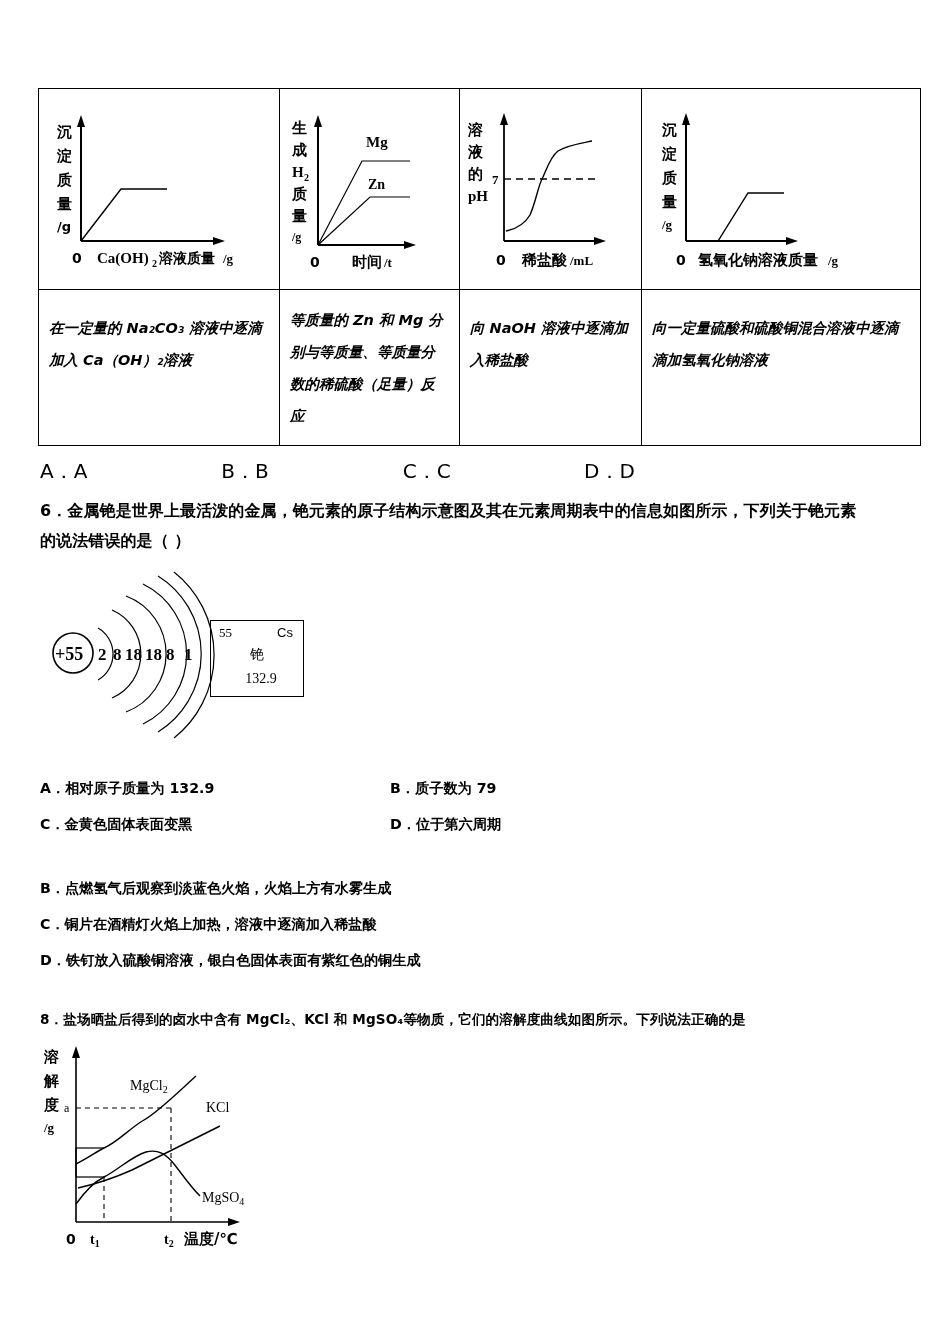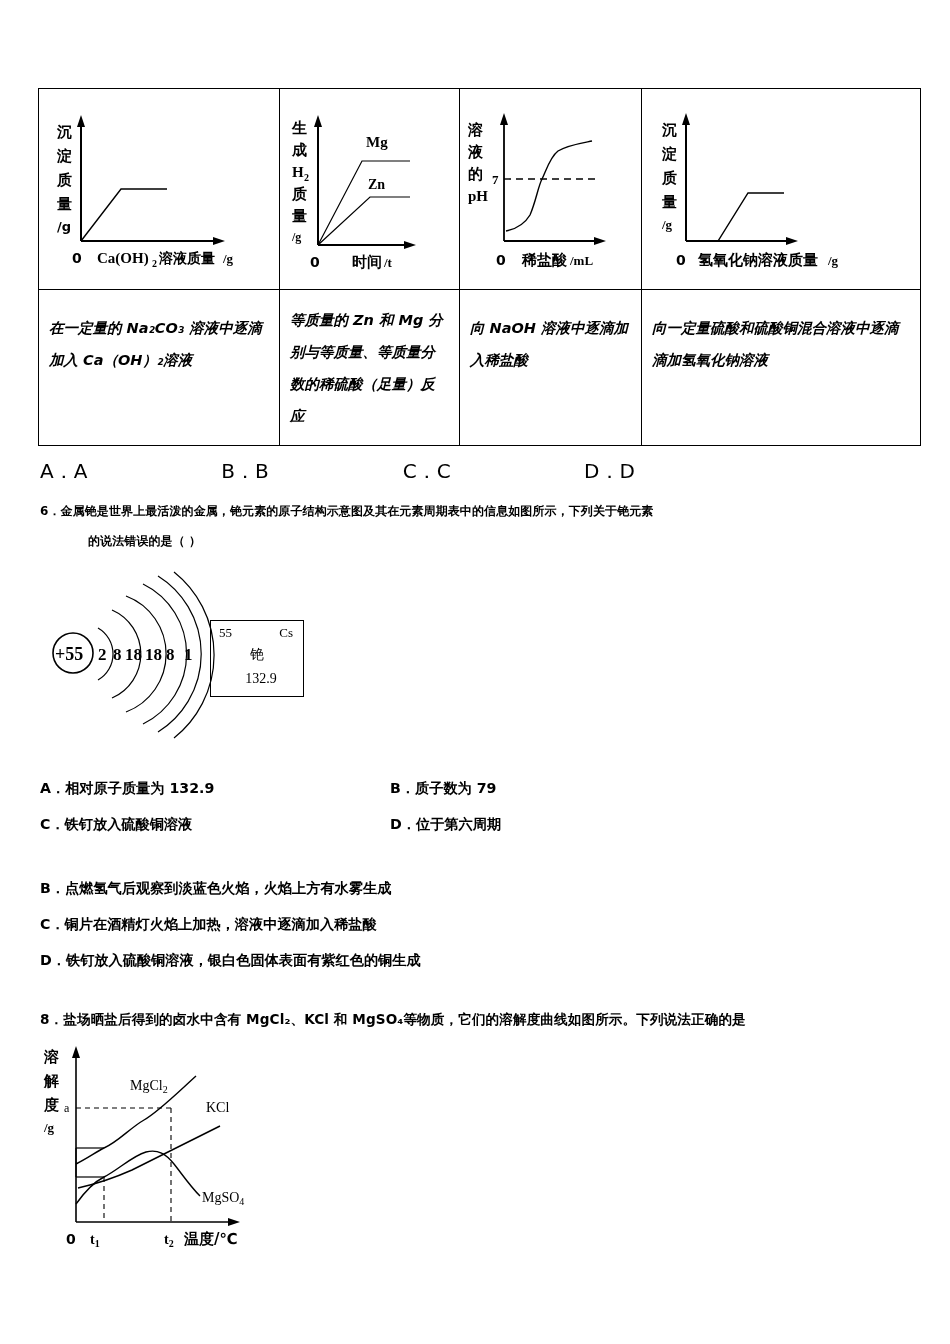--- a/index.html
+++ b/index.html
@@ -71,27 +71,27 @@
   .abcd-row span.opt {
     display: inline-block;
     width: 175px;
   }
 
   
   .qtext {
     position: absolute;
     font-family: "DejaVu Sans", "Liberation Sans", sans-serif;
     font-weight: bold;
-    font-size: 12px;
+    font-size: 16px;
     line-height: 30px;
     letter-spacing: 0.1px;
   }
 
   .q6-line1 { left: 40px; top: 496px; width: 890px; }
-  .q6-line2 { left: 40px; top: 526px; width: 600px; margin-left: 48px; }
+  .q6-line2 { left: 40px; top: 526px; width: 600px; }
 
   .q6-opts { position: absolute; left: 40px; top: 770px; width: 700px;
              font-family: "DejaVu Sans","Liberation Sans",sans-serif;
              font-weight: bold; font-size: 14.2px; line-height: 36px; }
   .q6-opts .cell { display: inline-block; }
   .q6-opts .cA, .q6-opts .cC { width: 350px; }
 
   .q7-stem { left: 40px; top: 840px; width: 600px; }
   .q7-opts { position: absolute; left: 40px; top: 870px; width: 700px;
              font-family: "DejaVu Sans","Liberation Sans",sans-serif;
@@ -260,28 +260,28 @@
     <text x="58" y="90" font-family="Liberation Serif, serif" font-size="17" font-weight="bold">2</text>
     <text x="73" y="90" font-family="Liberation Serif, serif" font-size="17" font-weight="bold">8</text>
     <text x="85" y="90" font-family="Liberation Serif, serif" font-size="17" font-weight="bold">18</text>
     <text x="105" y="90" font-family="Liberation Serif, serif" font-size="17" font-weight="bold">18</text>
     <text x="126" y="90" font-family="Liberation Serif, serif" font-size="17" font-weight="bold">8</text>
     <text x="144" y="90" font-family="Liberation Serif, serif" font-size="17" font-weight="bold">1</text>
   </svg>
 
   <div style="position:absolute; left:210px; top:620px; width:92px; height:75px; border:1.5px solid #000;">
     <div style="position:absolute; left:8px; top:4px; font-family:'Liberation Serif',serif; font-size:13px;">55</div>
-    <div style="position:absolute; right:10px; top:4px; font-family:Liberation Serif, serif; font-size:13px;margin-left:47px;">Cs</div>
+    <div style="position:absolute; right:10px; top:4px; font-family:Liberation Sans, sans-serif; font-size:13px;margin-left:47px;">Cs</div>
     <div style="position:absolute; left:0; right:0; top:25px; text-align:center; font-family:'DejaVu Sans',sans-serif; font-size:14px;">铯</div>
     <div style="position:absolute; left:8px; right:0; top:50px; text-align:center; font-family:'Liberation Serif',serif; font-size:14px;">132.9</div>
   </div>
 
   <div class="q6-opts">
     <span class="cell cA">A．相对原子质量为 132.9</span><span class="cell">B．质子数为 79</span><br>
-    <span class="cell cC">C．铁钉放入硫酸铜溶液</span><span class="cell">D．位于第六周期</span>
+    <span class="cell cC">C．金黄色固体表面变黑</span><span class="cell">D．位于第六周期</span>
   </div>
 
   <div class="q7-opts">
     <div>B．点燃氢气后观察到淡蓝色火焰，火焰上方有水雾生成</div>
     <div>C．铜片在酒精灯火焰上加热，溶液中逐滴加入稀盐酸</div>
     <div>D．铁钉放入硫酸铜溶液，银白色固体表面有紫红色的铜生成</div>
   </div>
 
   <div class="qtext q8-stem">8．盐场晒盐后得到的卤水中含有 MgCl₂、KCl 和 MgSO₄等物质，它们的溶解度曲线如图所示。下列说法正确的是</div>
 

